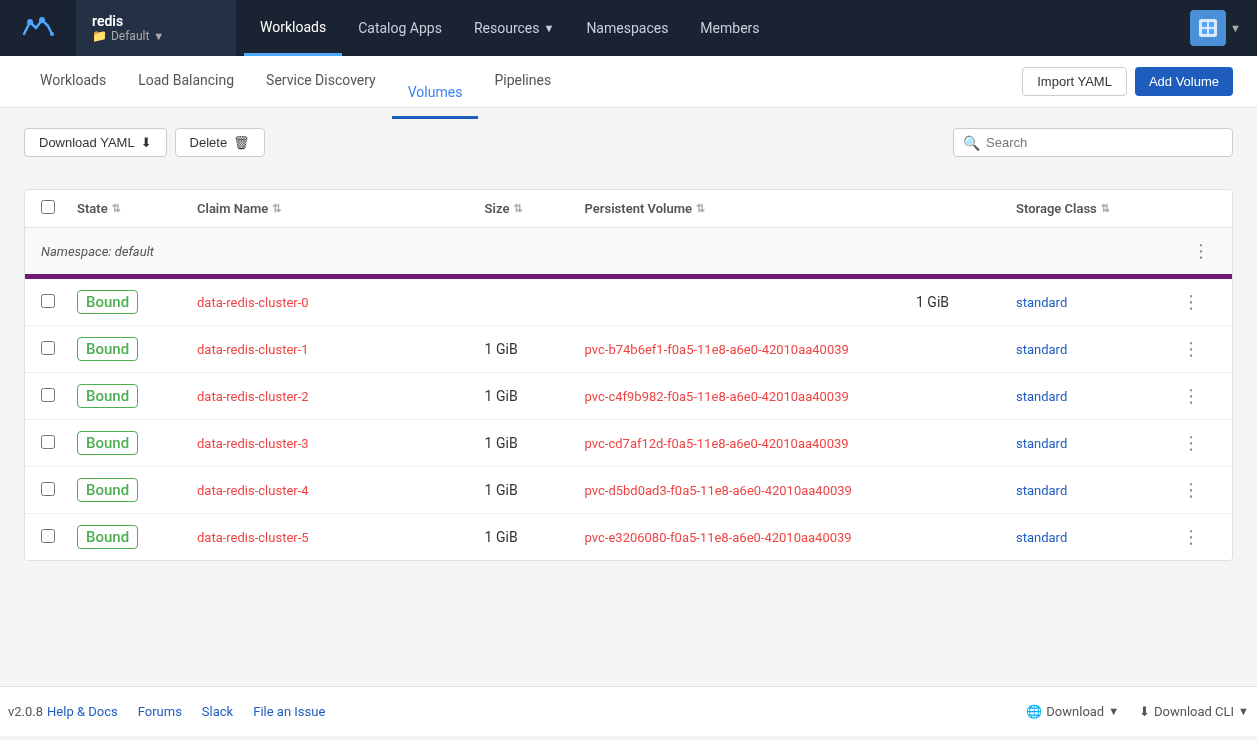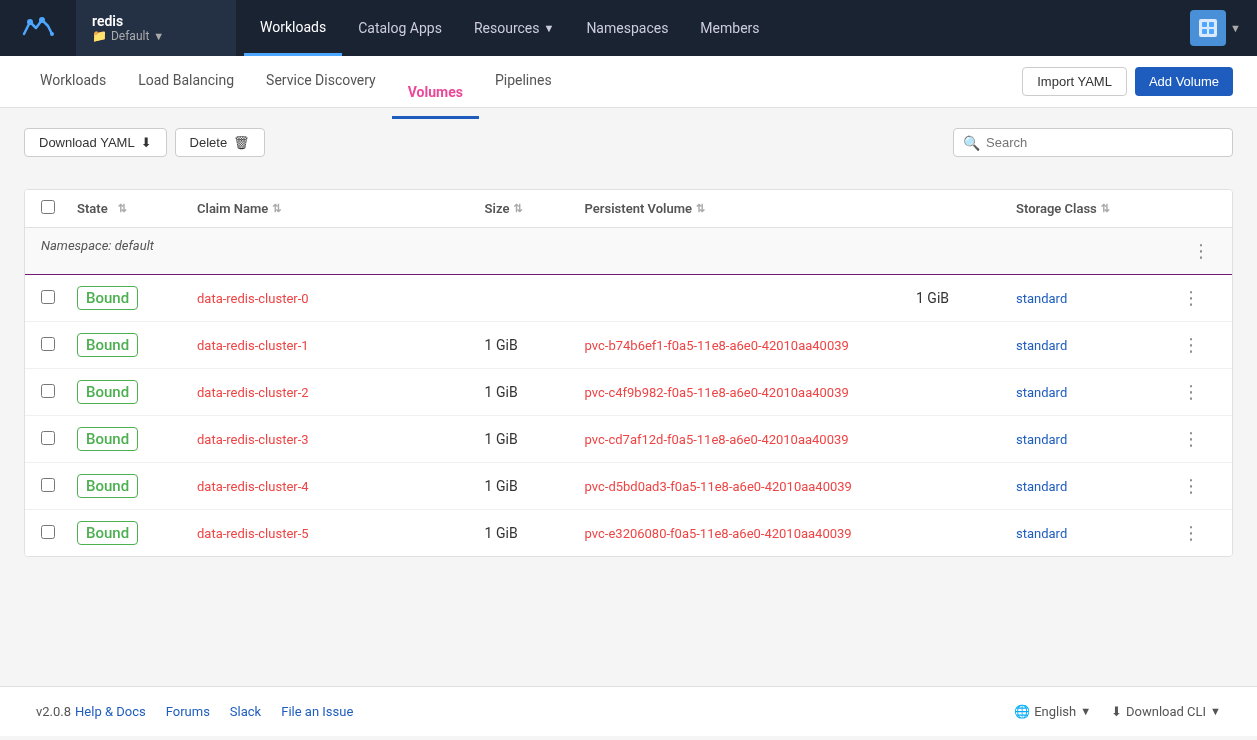--- a/index.html
+++ b/index.html
@@ -104,23 +104,23 @@
       height: 100%;
       display: flex;
       align-items: center;
       cursor: pointer;
       color: #555;
       font-size: 14px;
       text-decoration: none;
       border-bottom: 3px solid transparent;
     }
     .sub-nav-link.active {
-      color: #ec4899;
+      color: #3b82f6;
       border-bottom: 3px solid #1e5dbe;
-      font-weight: 700;
+      font-weight: 400;
       margin-top: 24px;
     }
     .sub-nav-actions {
       margin-left: auto;
       display: flex;
       gap: 8px;
     }
     .btn-secondary {
       background: #fff;
       border: 1px solid #ccc;
@@ -193,36 +193,37 @@
       display: flex;
       align-items: center;
       background: #fff;
       border-bottom: 1px solid #e0e0e0;
       padding: 10px 16px;
       font-weight: 600;
       font-size: 13px;
       color: #555;
     }
     .col-checkbox { width: 36px; flex-shrink: 0; }
-    .col-state { width: 120px; flex-shrink: 0; display: flex; align-items: center; gap: 10px; }
+    .col-state { width: 120px; flex-shrink: 0; display: flex; align-items: center; gap: 4px; }
     .col-claim { flex: 1; display: flex; align-items: center; gap: 4px; }
     .col-size { width: 100px; flex-shrink: 0; display: flex; align-items: center; gap: 4px; }
     .col-pv { flex: 1.5; display: flex; align-items: center; gap: 4px; }
     .col-sc { width: 160px; flex-shrink: 0; display: flex; align-items: center; gap: 4px; }
     .col-actions { width: 40px; flex-shrink: 0; }
 
     .sort-icon { color: #aaa; font-size: 11px; }
 
     .namespace-row {
       display: flex;
+      align-items: center;
       background: #f9f9f9;
       padding: 10px 16px;
       font-size: 13px;
       color: #555;
-      border-bottom: 1px solid #701a75;
+      border-bottom: 5px solid #701a75;
       justify-content: space-between;
     }
     .namespace-label { font-style: italic; }
 
     .table-row {
       display: flex;
       align-items: center;
       padding: 10px 16px;
       border-bottom: 1px solid #f0f0f0;
       background: #fff;
@@ -264,21 +265,21 @@
       align-items: center;
       justify-content: center;
     }
 
     
     .footer {
       background: #fff;
       border-top: 1px solid #e0e0e0;
       display: flex;
       align-items: center;
-      padding: 0 36px;
+      padding: 0 8px;
       height: 50px;
       font-size: 13px;
       color: #555;
     }
     .footer-links {
       display: flex;
       gap: 20px;
     }
     .footer-link {
       color: #1e5dbe;
@@ -560,21 +561,21 @@
   <span class="footer-link" style="color:#555; margin-right: 4px;">v2.0.8</span>
   <div class="footer-links">
     <a class="footer-link">Help &amp; Docs</a>
     <a class="footer-link">Forums</a>
     <a class="footer-link">Slack</a>
     <a class="footer-link">File an Issue</a>
   </div>
   <div class="footer-right">
     <div class="footer-lang">
       <span>🌐</span>
-      <span>English</span>
+      <span>Download</span>
       <span class="chevron-icon">▼</span>
     </div>
     <div class="footer-download">
       <span>⬇</span>
       <span>Download CLI</span>
       <span class="chevron-icon">▼</span>
     </div>
   </div>
 </footer>
 

